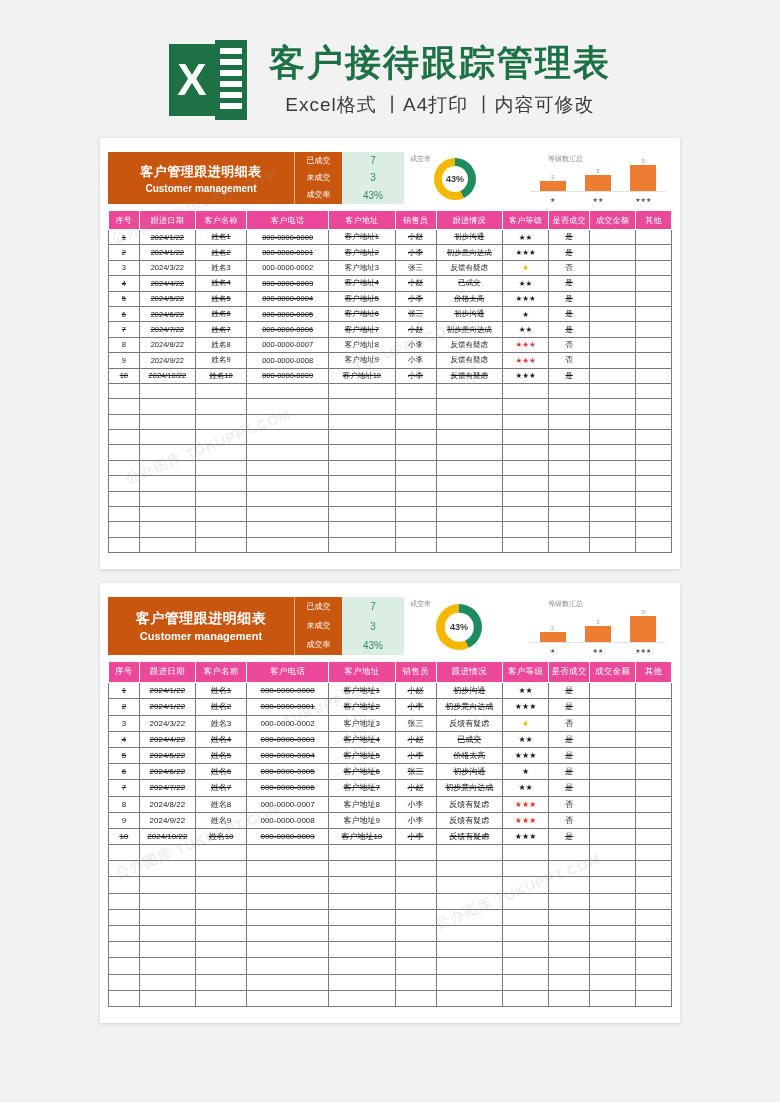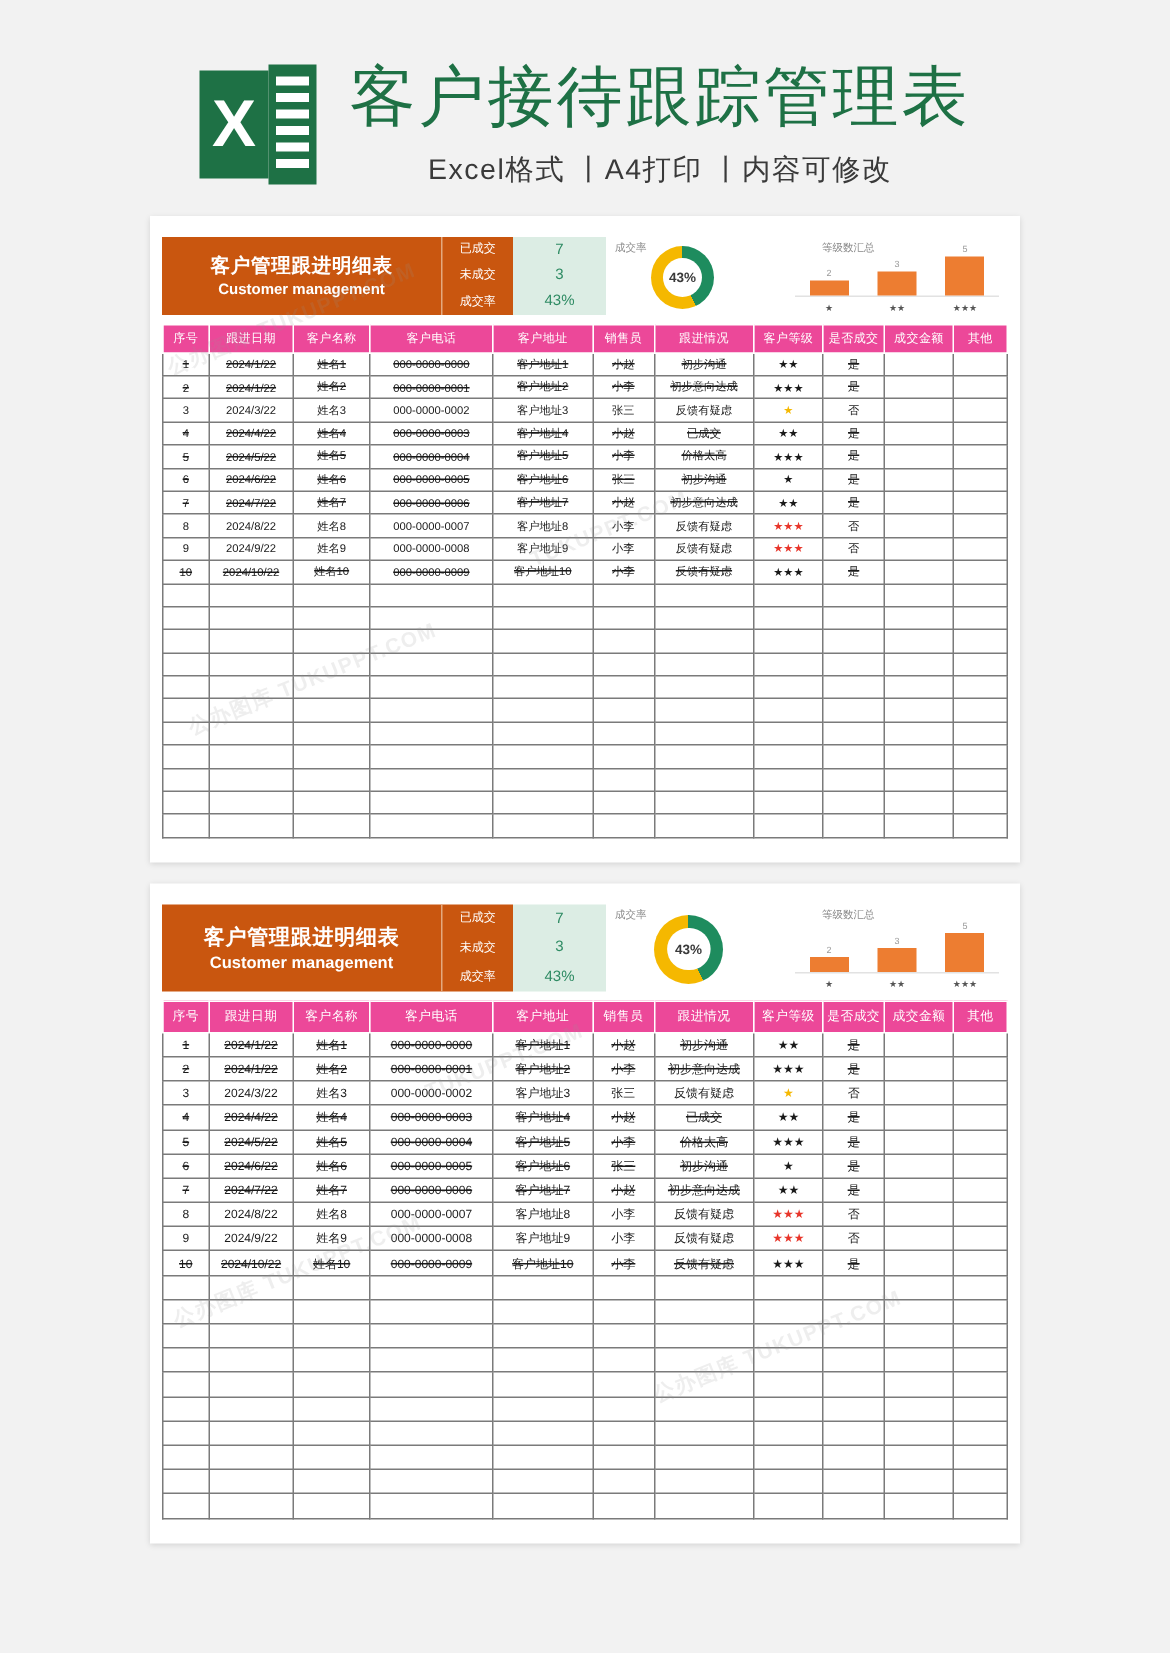--- a/index.html
+++ b/index.html
@@ -29,21 +29,21 @@
   .xlogo .right {
     position: absolute; left: 46px; top: 0; width: 32px; height: 80px;
     background: #1E7145;
   }
   .xlogo .right i {
     display: block; height: 6px; background: #fff; margin: 0 5px 5px 5px;
   }
   .xlogo .right i:first-child { margin-top: 8px; }
   .banner-text { display: flex; flex-direction: column; align-items: center; }
   .banner-title {
-    color: #1E7145; font-size: 44px; font-weight: normal; letter-spacing: 2px;
+    color: #1E7145; font-size: 36px; font-weight: bold; letter-spacing: 2px;
     line-height: 1.15;
   }
   .banner-sub {
     color: #3a3a3a; font-size: 19px; font-weight: normal; margin-top: 9px;
     letter-spacing: 1px;
   }
 
   
   .sheet {
     position: relative; width: 580px; margin: 0 auto 14px auto;

